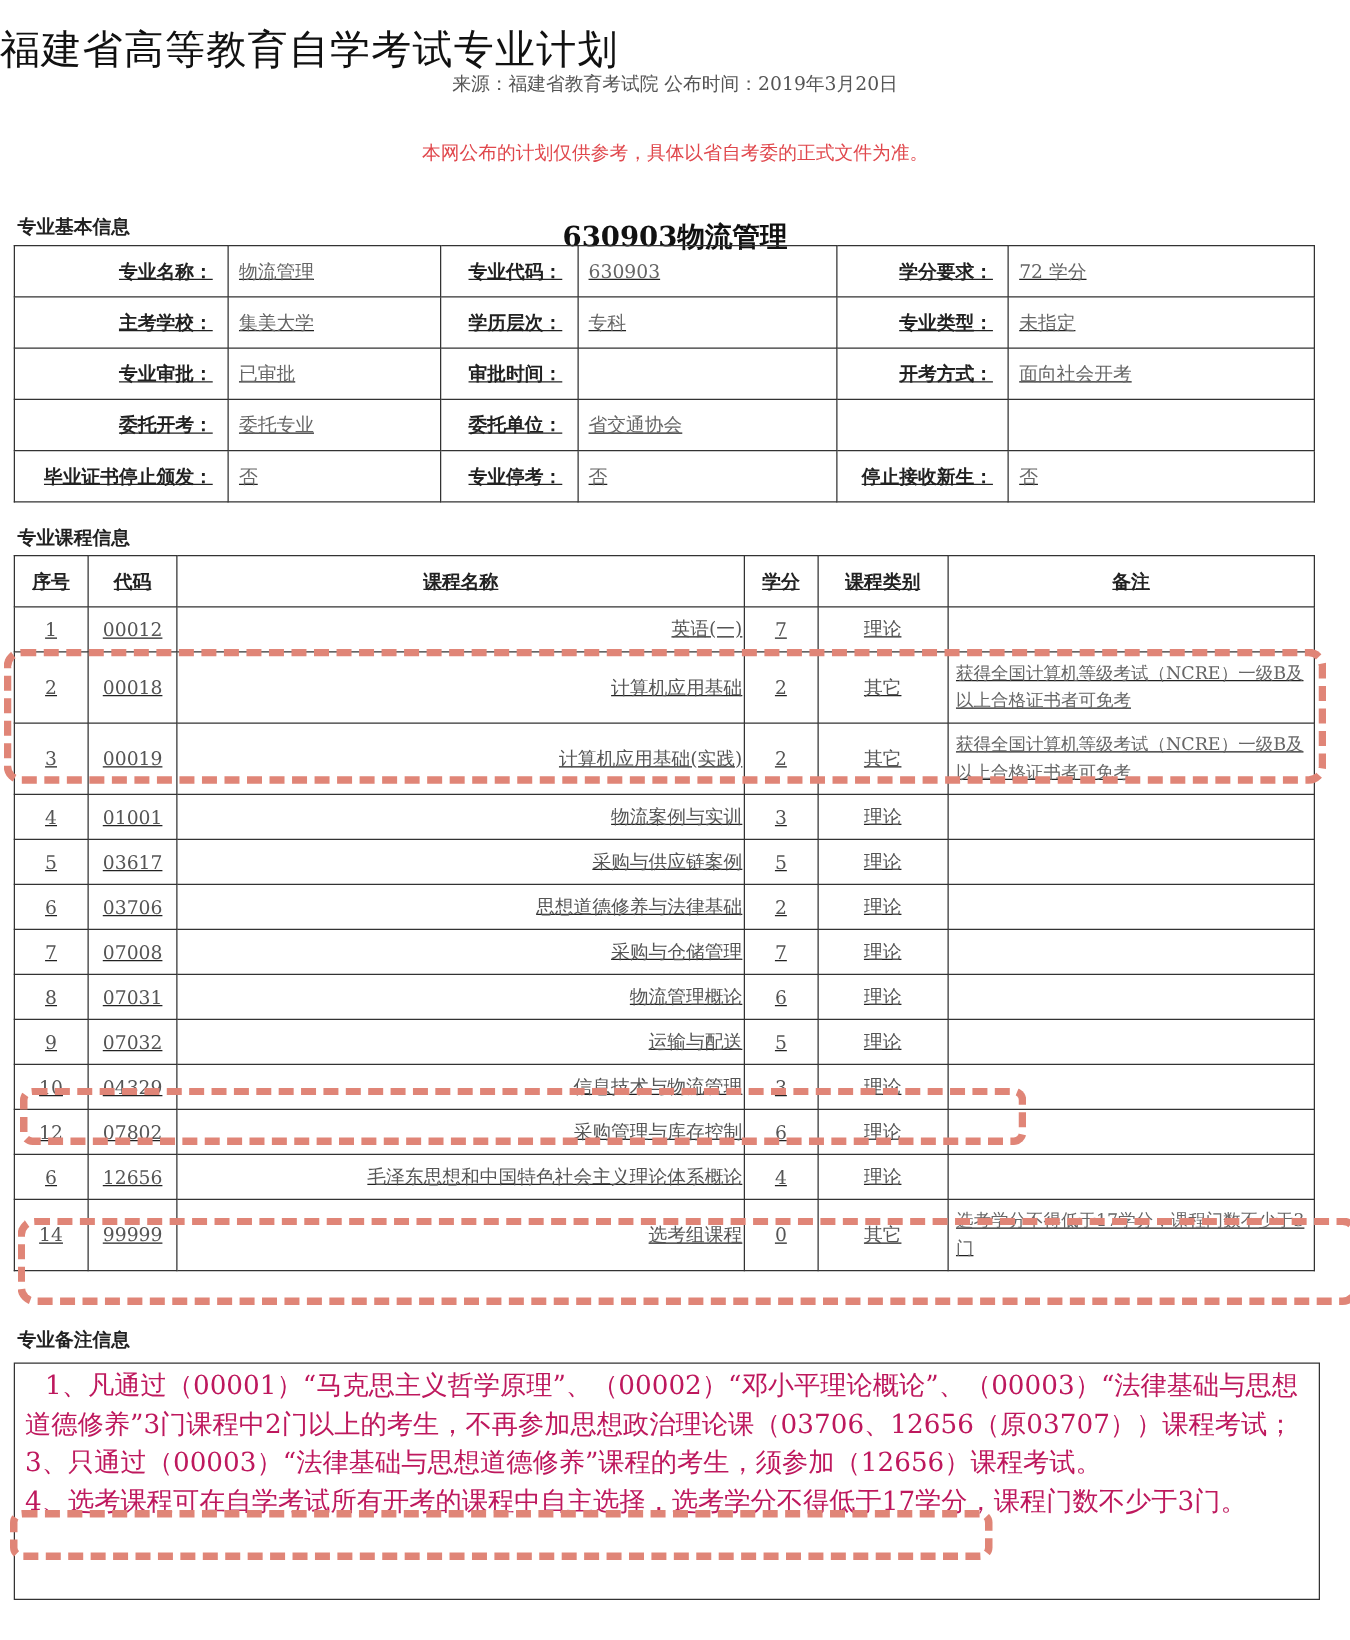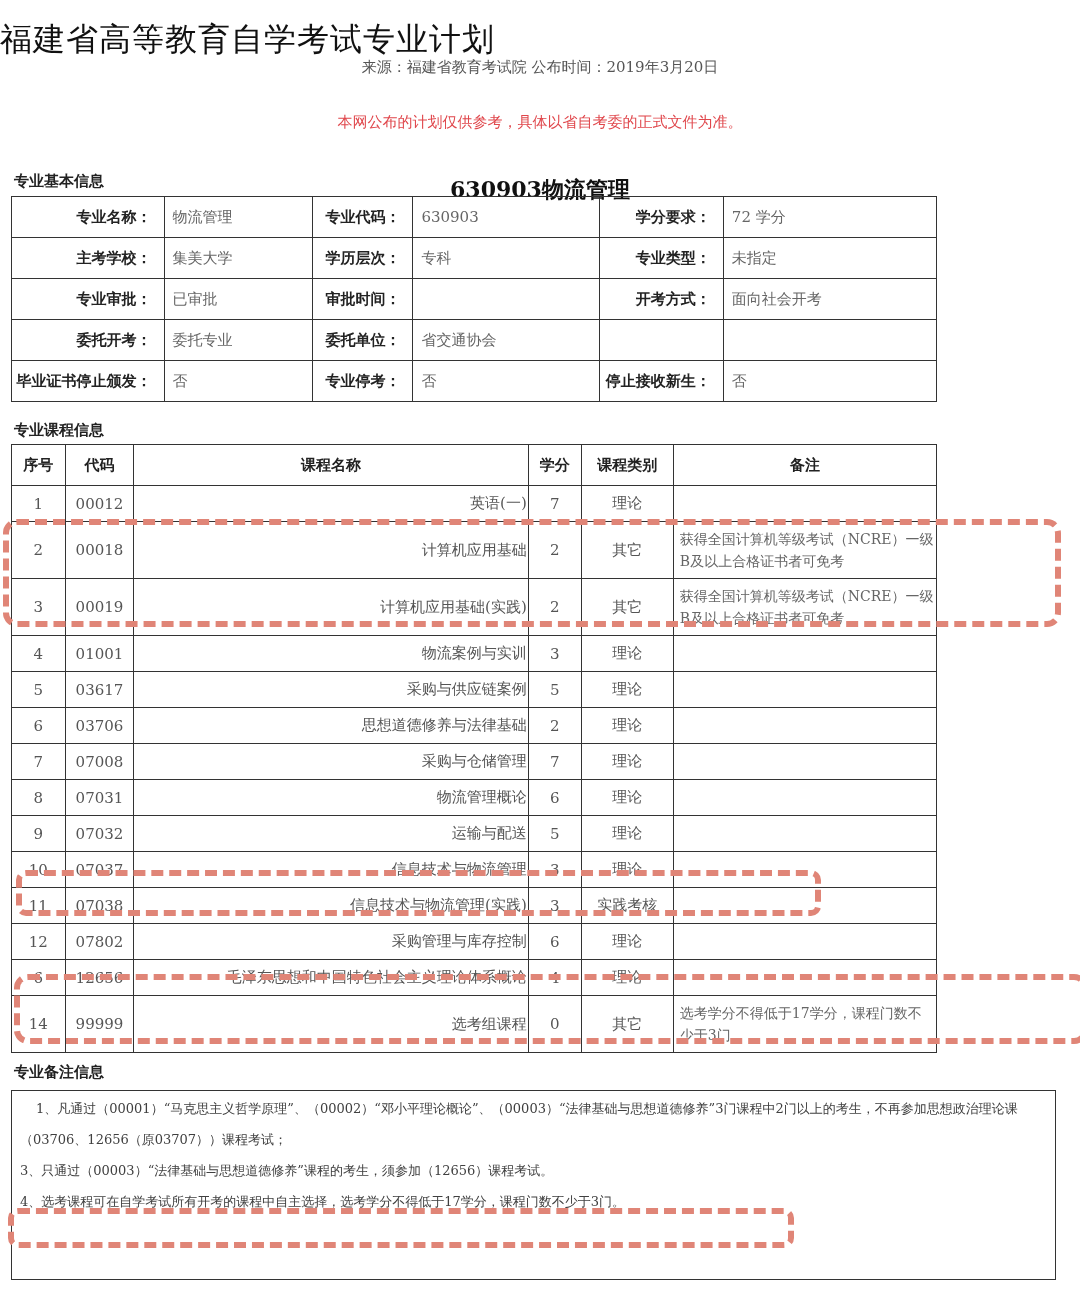--- a/index.html
+++ b/index.html
@@ -7,34 +7,34 @@
          font-family:"DejaVu Serif","Liberation Serif",serif; color:#222; }
   .title { position:absolute; top:18px; left:0; width:1080px; text-align:left;
            font-size:32px; color:#111; letter-spacing:1px; }
   .source { position:absolute; top:58px; left:0; width:1080px; text-align:center;
             font-size:15px; color:#555; }
   .notice { position:absolute; top:113px; left:0; width:1080px; text-align:center;
             font-size:15px; color:#e0474c; }
   .major-title { position:absolute; top:143px; left:0; width:1080px; text-align:center;
                  font-size:22px; color:#111; font-weight:bold;margin-top:32px; }
   .section-label { position:absolute; left:14px; font-size:15px; font-weight:bold; color:#222; }
-  table { border-collapse:collapse; position:absolute; left:11px; width:926px; }
+  table { border-collapse:collapse; position:absolute; left:11px; width:1041px;text-decoration:underline; }
   td, th { border:1px solid #333; font-size:15px; }
   .basic td { height:38px; }
   .basic .lbl { text-align:right; font-weight:bold; padding-right:12px; color:#222; }
   .basic .val { text-align:left; padding-left:8px; color:#666; }
   .courses th { height:38px; font-weight:bold; font-size:15px; color:#222; }
   .courses td { height:33px; color:#555; }
   .courses td.c { text-align:center; }
   .courses td.l { text-align:right; padding-left:6px; }
   .courses td.note { text-align:left; padding-left:6px; font-size:14px; line-height:22px; color:#666; }
   .courses tr.tall td { height:54px; }
   .notes-box { position:absolute; left:11px; top:1090px; width:1045px; height:190px;
                border:1px solid #333; box-sizing:border-box; padding:2px 8px; }
-  .note-line { font-size:13px; color:#404040; line-height:31px; white-space:nowrap; }
+  .note-line { font-size:21px; color:#be185d; line-height:31px; white-space:nowrap; }
   .note-line.first { text-indent:16px; white-space:normal; }
   .hl { position:absolute; border:6px dashed #e08577; border-radius:14px; pointer-events:none; }
 </style>
 </head>
 <body>
 
 <div class="title">福建省高等教育自学考试专业计划</div>
 <div class="source">来源：福建省教育考试院  公布时间：2019年3月20日</div>
 <div class="notice">本网公布的计划仅供参考，具体以省自考委的正式文件为准。</div>
 <div class="major-title">630903物流管理</div>
@@ -183,32 +183,24 @@
       <tr>
         <td class="c">9</td>
         <td class="c">07032</td>
         <td class="l">运输与配送</td>
         <td class="c">5</td>
         <td class="c">理论</td>
         <td class="note"></td>
       </tr>
       <tr>
         <td class="c">10</td>
-        <td class="c">07037</td>
+        <td class="c">04329</td>
         <td class="l">信息技术与物流管理</td>
         <td class="c">3</td>
         <td class="c">理论</td>
-        <td class="note"></td>
-      </tr>
-      <tr>
-        <td class="c">11</td>
-        <td class="c">07038</td>
-        <td class="l">信息技术与物流管理(实践)</td>
-        <td class="c">3</td>
-        <td class="c">实践考核</td>
         <td class="note"></td>
       </tr>
       <tr>
         <td class="c">12</td>
         <td class="c">07802</td>
         <td class="l">采购管理与库存控制</td>
         <td class="c">6</td>
         <td class="c">理论</td>
         <td class="note"></td>
       </tr>

